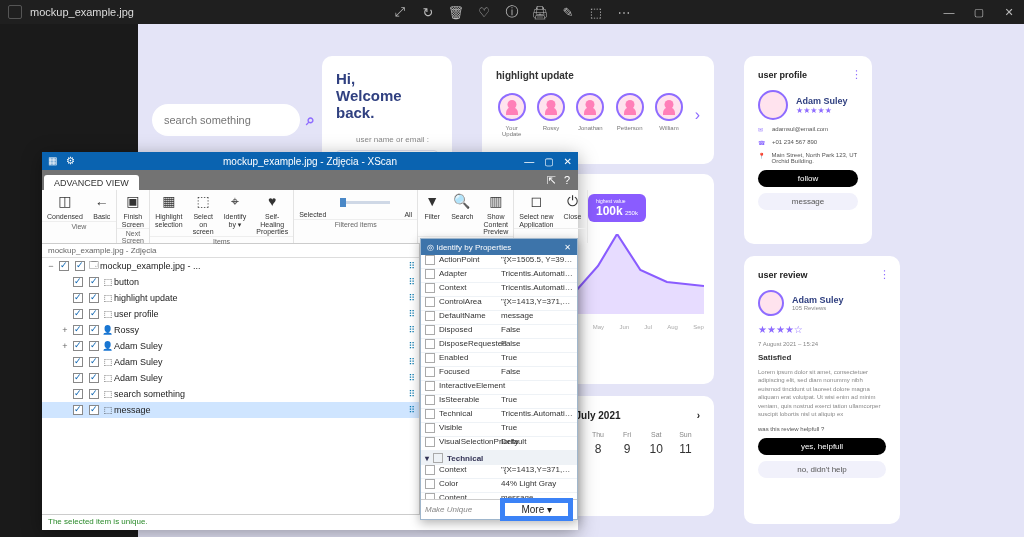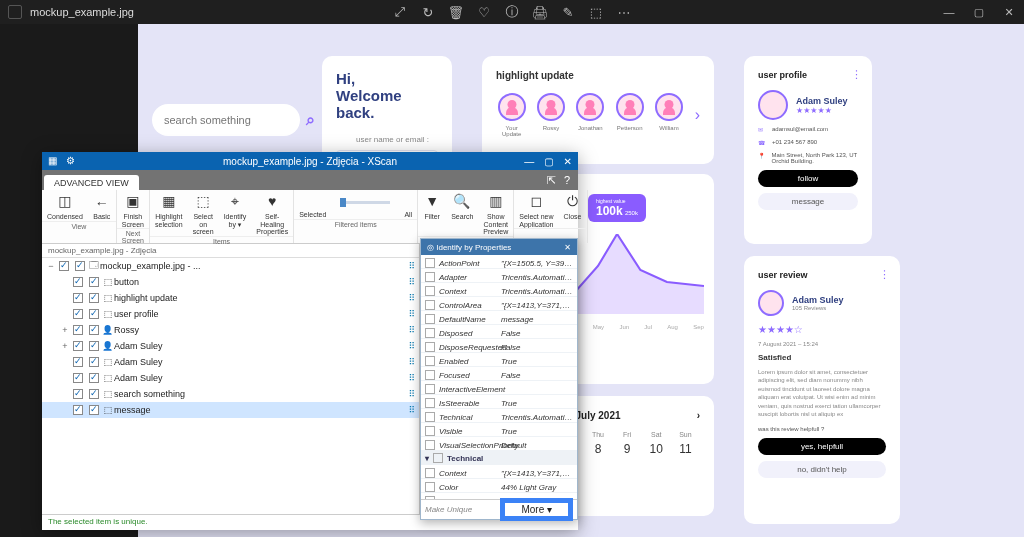--- a/index.html
+++ b/index.html
@@ -109,21 +109,21 @@
   .tree-row .ic { width: 12px; text-align: center; font-size: 9px; }
   .tree-row .lbl { flex: 1; }
   .tree-row .grip { color: #0a7ab0; font-size: 9px; margin-right: 4px; }
   .status { height: 16px; border-top: 1px solid #ccc; font-size: 8px; color: #2a8a2a; padding: 2px 6px; }
 
   
   .props { position: absolute; left: 420px; top: 238px; width: 158px; height: 282px; background: #fff; border: 1px solid #9fb6cc; box-shadow: 0 3px 10px rgba(0,0,0,.3); display: flex; flex-direction: column; font-size: 8px; }
   .props-title { background: #3d74aa; color: #fff; height: 16px; display: flex; align-items: center; padding: 0 6px; }
   .props-title .x { margin-left: auto; }
   .props-body { flex: 1; overflow: auto; }
-  .prow2 { display: flex; height: 14px; align-items: flex-end; border-bottom: 1px solid #eef2f6; font-style: italic; }
+  .prow2 { display: flex; height: 14px; align-items: flex-start; border-bottom: 1px solid #eef2f6; }
   .prow2 .pcb { width: 10px; height: 10px; border: 1px solid #aaa; margin: 0 4px; }
   .prow2 .pk { width: 62px; color: #333; }
   .prow2 .pv { flex: 1; color: #333; white-space: nowrap; overflow: hidden; text-overflow: ellipsis; padding-right: 4px; }
   .prow-sec { background: #eef2f6; font-weight: 600; padding: 2px 4px; display: flex; align-items: center; gap: 4px; color: #335; }
   .props-foot { height: 20px; border-top: 1px solid #ccc; display: flex; align-items: center; padding: 0 4px; gap: 6px; }
   .props-foot .mu { color: #888; font-style: italic; }
   .props-foot .more { margin-left: auto; border: 5px solid #3b82f6; padding: 1px 16px; font-size: 10px; }
 </style>
 </head>
 <body>

